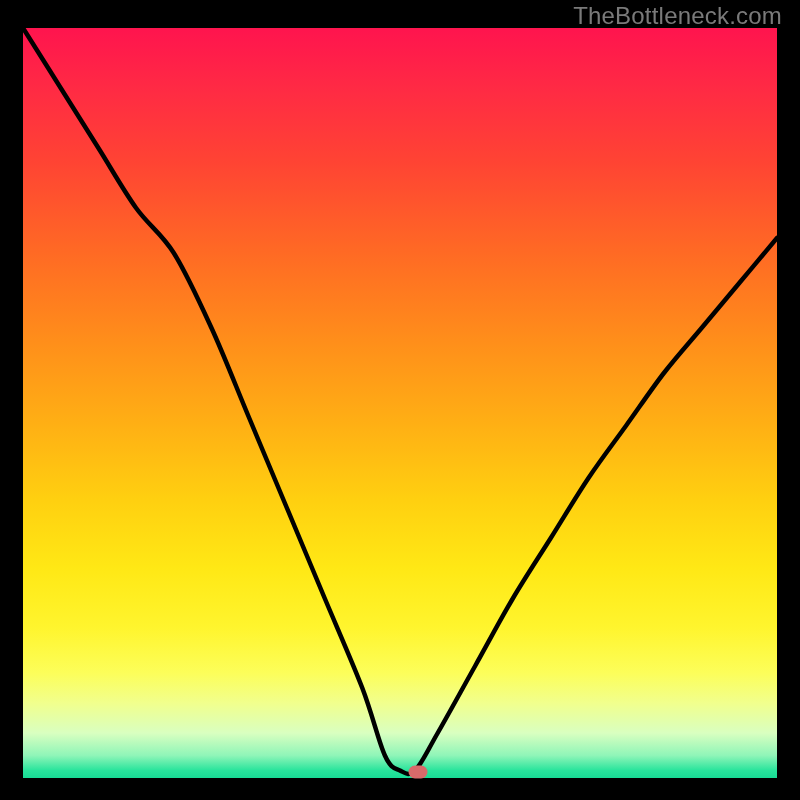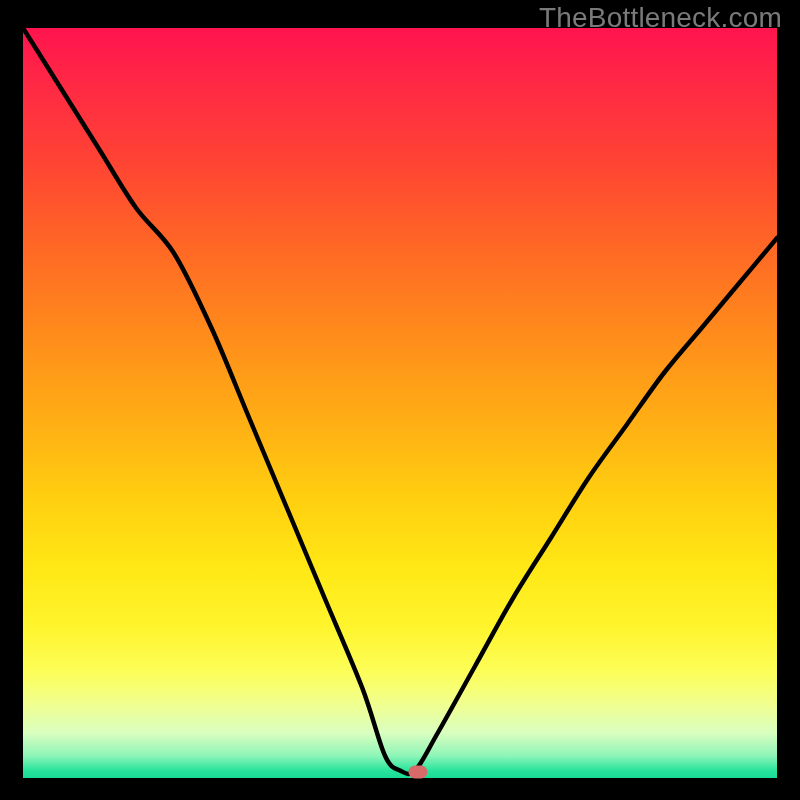--- a/index.html
+++ b/index.html
@@ -17,21 +17,21 @@
     top: 0;
     width: 800px;
     height: 800px;
     background: #000;
   }
   .watermark {
     position: absolute;
     top: 2px;
     right: 18px;
     color: #7a7a7a;
-    font-size: 28px;
+    font-size: 24px;
     font-weight: 500;
     letter-spacing: 0.2px;
     user-select: none;
   }
   .plot {
     position: absolute;
     left: 23px;
     top: 28px;
     width: 754px;
     height: 750px;

